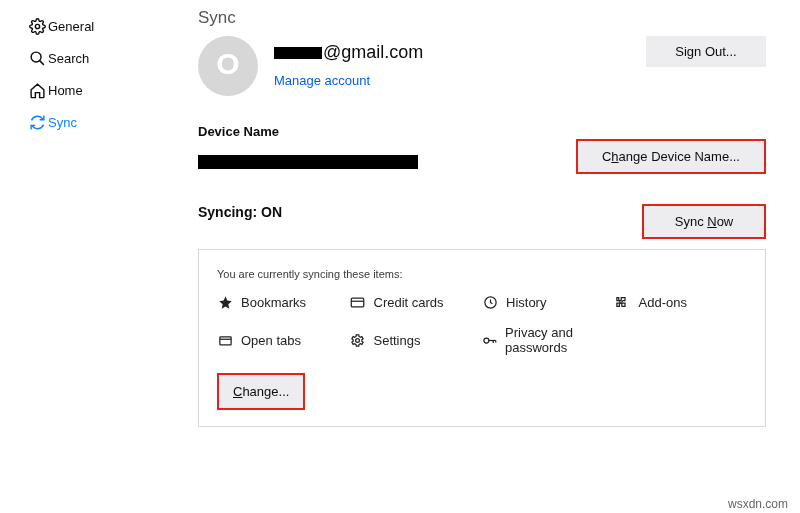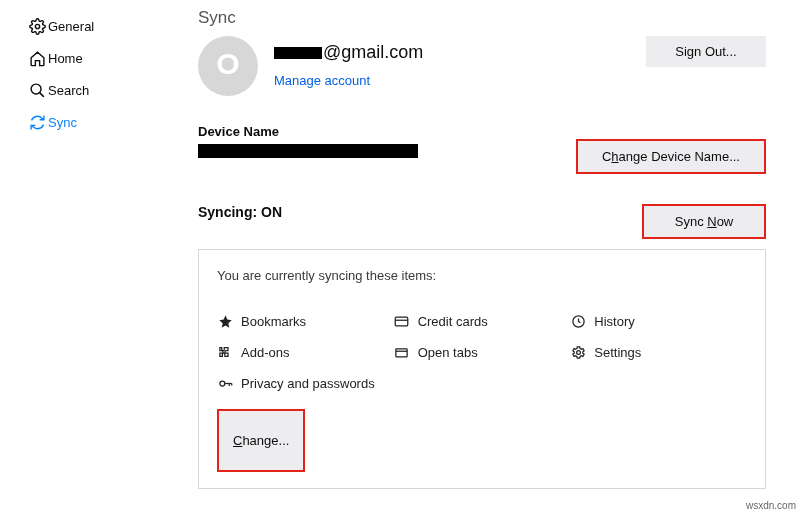--- a/index.html
+++ b/index.html
@@ -16,64 +16,64 @@
   .avatar { width: 60px; height: 60px; border-radius: 50%; background: #d7d7d7; display: flex; align-items: center; justify-content: center; color: #fff; font-size: 30px; font-weight: 600; margin-right: 16px; }
   .avatar span { transform: translateY(-2px); }
   .account-info { flex: 1; padding-top: 6px; }
   .email-line { margin-bottom: 10px; font-size: 18px; }
   .redacted { display: inline-block; background: #000; height: 12px; width: 48px; vertical-align: middle; margin-right: 1px; }
   .link { color: #0060df; cursor: pointer; font-size: 13px; }
   .btn { background: #ededf0; border: none; padding: 8px 24px; font-size: 13px; color: #0c0c0d; cursor: pointer; min-width: 120px; text-align: center; }
   .btn u { text-decoration: underline; }
   .section-label { font-size: 13px; font-weight: 600; }
   .red-box { border: 2px solid #e2231a; padding: 0; display: inline-block; }
-  .device-row { display: flex; align-items: flex-start; gap: 7px; margin-bottom: 30px; }
+  .device-row { display: flex; align-items: flex-end; gap: 7px; margin-bottom: 30px; }
   .device-value { flex: 1; height: 24px; display: flex; align-items: center; }
   .device-value .blk { background: #000; height: 14px; width: 220px; }
   .syncing-head { display: flex; align-items: flex-start; justify-content: space-between; margin-bottom: 10px; }
   .syncing-label { font-weight: 600; font-size: 14px; }
   .syncing-panel { border: 1px solid #d7d7db; padding: 18px 18px 16px 18px; }
-  .panel-intro { color: #3a3a3a; margin-bottom: 30px; font-size: 13px; }
-  .items-grid { display: grid; grid-template-columns: 1fr 1fr 1fr; row-gap: 15px; margin-bottom: 18px; }
+  .panel-intro { color: #3a3a3a; margin-bottom: 14px; font-size: 11px; }
+  .items-grid { display: grid; grid-template-columns: 1fr 1fr 1fr 1fr; row-gap: 15px; margin-bottom: 18px; }
   .sync-item { display: flex; align-items: center; gap: 8px; font-size: 13px; color: #222; }
   .sync-item .ic { width: 16px; height: 16px; display: inline-flex; align-items: center; justify-content: center; }
   .sync-item .ic svg { width: 15px; height: 15px; }
   .footer-link { margin-top: 16px; }
-  .watermark { position: absolute; right: 4px; bottom: 2px; font-size: 10px; color: #666; }
+  .watermark { position: absolute; right: 12px; bottom: 2px; font-size: 12px; color: #666; }
 </style>
 </head>
 <body>
 
 <div class="layout">
   <nav class="sidebar">
     <div class="sidebar-item">
       <span class="icon">
         <svg viewBox="0 0 24 24" fill="none" stroke="currentColor" stroke-width="2">
             <circle cx="12" cy="12" r="3"></circle>
             <path d="M19.4 15a1.7 1.7 0 0 0 .34 1.87l.06.06a2 2 0 1 1-2.83 2.83l-.06-.06a1.7 1.7 0 0 0-1.87-.34 1.7 1.7 0 0 0-1 1.55V21a2 2 0 1 1-4 0v-.09a1.7 1.7 0 0 0-1-1.55 1.7 1.7 0 0 0-1.87.34l-.06.06a2 2 0 1 1-2.83-2.83l.06-.06a1.7 1.7 0 0 0 .34-1.87 1.7 1.7 0 0 0-1.55-1H3a2 2 0 1 1 0-4h.09a1.7 1.7 0 0 0 1.55-1 1.7 1.7 0 0 0-.34-1.87l-.06-.06a2 2 0 1 1 2.83-2.83l.06.06a1.7 1.7 0 0 0 1.87.34H9a1.7 1.7 0 0 0 1-1.55V3a2 2 0 1 1 4 0v.09a1.7 1.7 0 0 0 1 1.55 1.7 1.7 0 0 0 1.87-.34l.06-.06a2 2 0 1 1 2.83 2.83l-.06.06a1.7 1.7 0 0 0-.34 1.87V9a1.7 1.7 0 0 0 1.55 1H21a2 2 0 1 1 0 4h-.09a1.7 1.7 0 0 0-1.55 1z"></path>
           </svg>
       </span>
       <span>General</span>
     </div>
     <div class="sidebar-item">
       <span class="icon">
         <svg viewBox="0 0 24 24" fill="none" stroke="currentColor" stroke-width="2">
-            <path d="M3 11l9-8 9 8v10a1 1 0 0 1-1 1h-5v-7h-6v7H4a1 1 0 0 1-1-1z"></path>
-          </svg>
-      </span>
-      <span>Home</span>
-    </div>
-    <div class="sidebar-item">
-      <span class="icon">
-        <svg viewBox="0 0 24 24" fill="none" stroke="currentColor" stroke-width="2">
             <circle cx="10" cy="10" r="7"></circle>
             <line x1="21" y1="21" x2="15" y2="15"></line>
           </svg>
       </span>
       <span>Search</span>
+    </div>
+    <div class="sidebar-item">
+      <span class="icon">
+        <svg viewBox="0 0 24 24" fill="none" stroke="currentColor" stroke-width="2">
+            <path d="M3 11l9-8 9 8v10a1 1 0 0 1-1 1h-5v-7h-6v7H4a1 1 0 0 1-1-1z"></path>
+          </svg>
+      </span>
+      <span>Home</span>
     </div>
     <div class="sidebar-item active">
       <span class="icon">
         <svg viewBox="0 0 24 24" fill="none" stroke="currentColor" stroke-width="2">
             <path d="M21 2v6h-6"></path>
             <path d="M3 22v-6h6"></path>
             <path d="M3.5 9a9 9 0 0 1 14.8-3L21 8"></path>
             <path d="M20.5 15a9 9 0 0 1-14.8 3L3 16"></path>
           </svg>
       </span>
@@ -175,20 +175,20 @@
                 <circle cx="7" cy="12" r="4"></circle>
                 <line x1="11" y1="12" x2="22" y2="12"></line>
                 <line x1="18" y1="12" x2="18" y2="16"></line>
                 <line x1="22" y1="12" x2="22" y2="15"></line>
               </svg>
             </span>
           <span>Privacy and passwords</span>
         </div>
       </div>
       <span class="red-box">
-        <button class="btn" style="min-width:78px;padding:22px 14px"><u>C</u><span>hange...</span></button>
+        <button class="btn" style="min-width:78px;padding:9px 14px"><u>C</u><span>hange...</span></button>
       </span>
     </div>
 
   </main>
 </div>
 
 <div class="watermark">wsxdn.com</div>
 
 </body></html>

